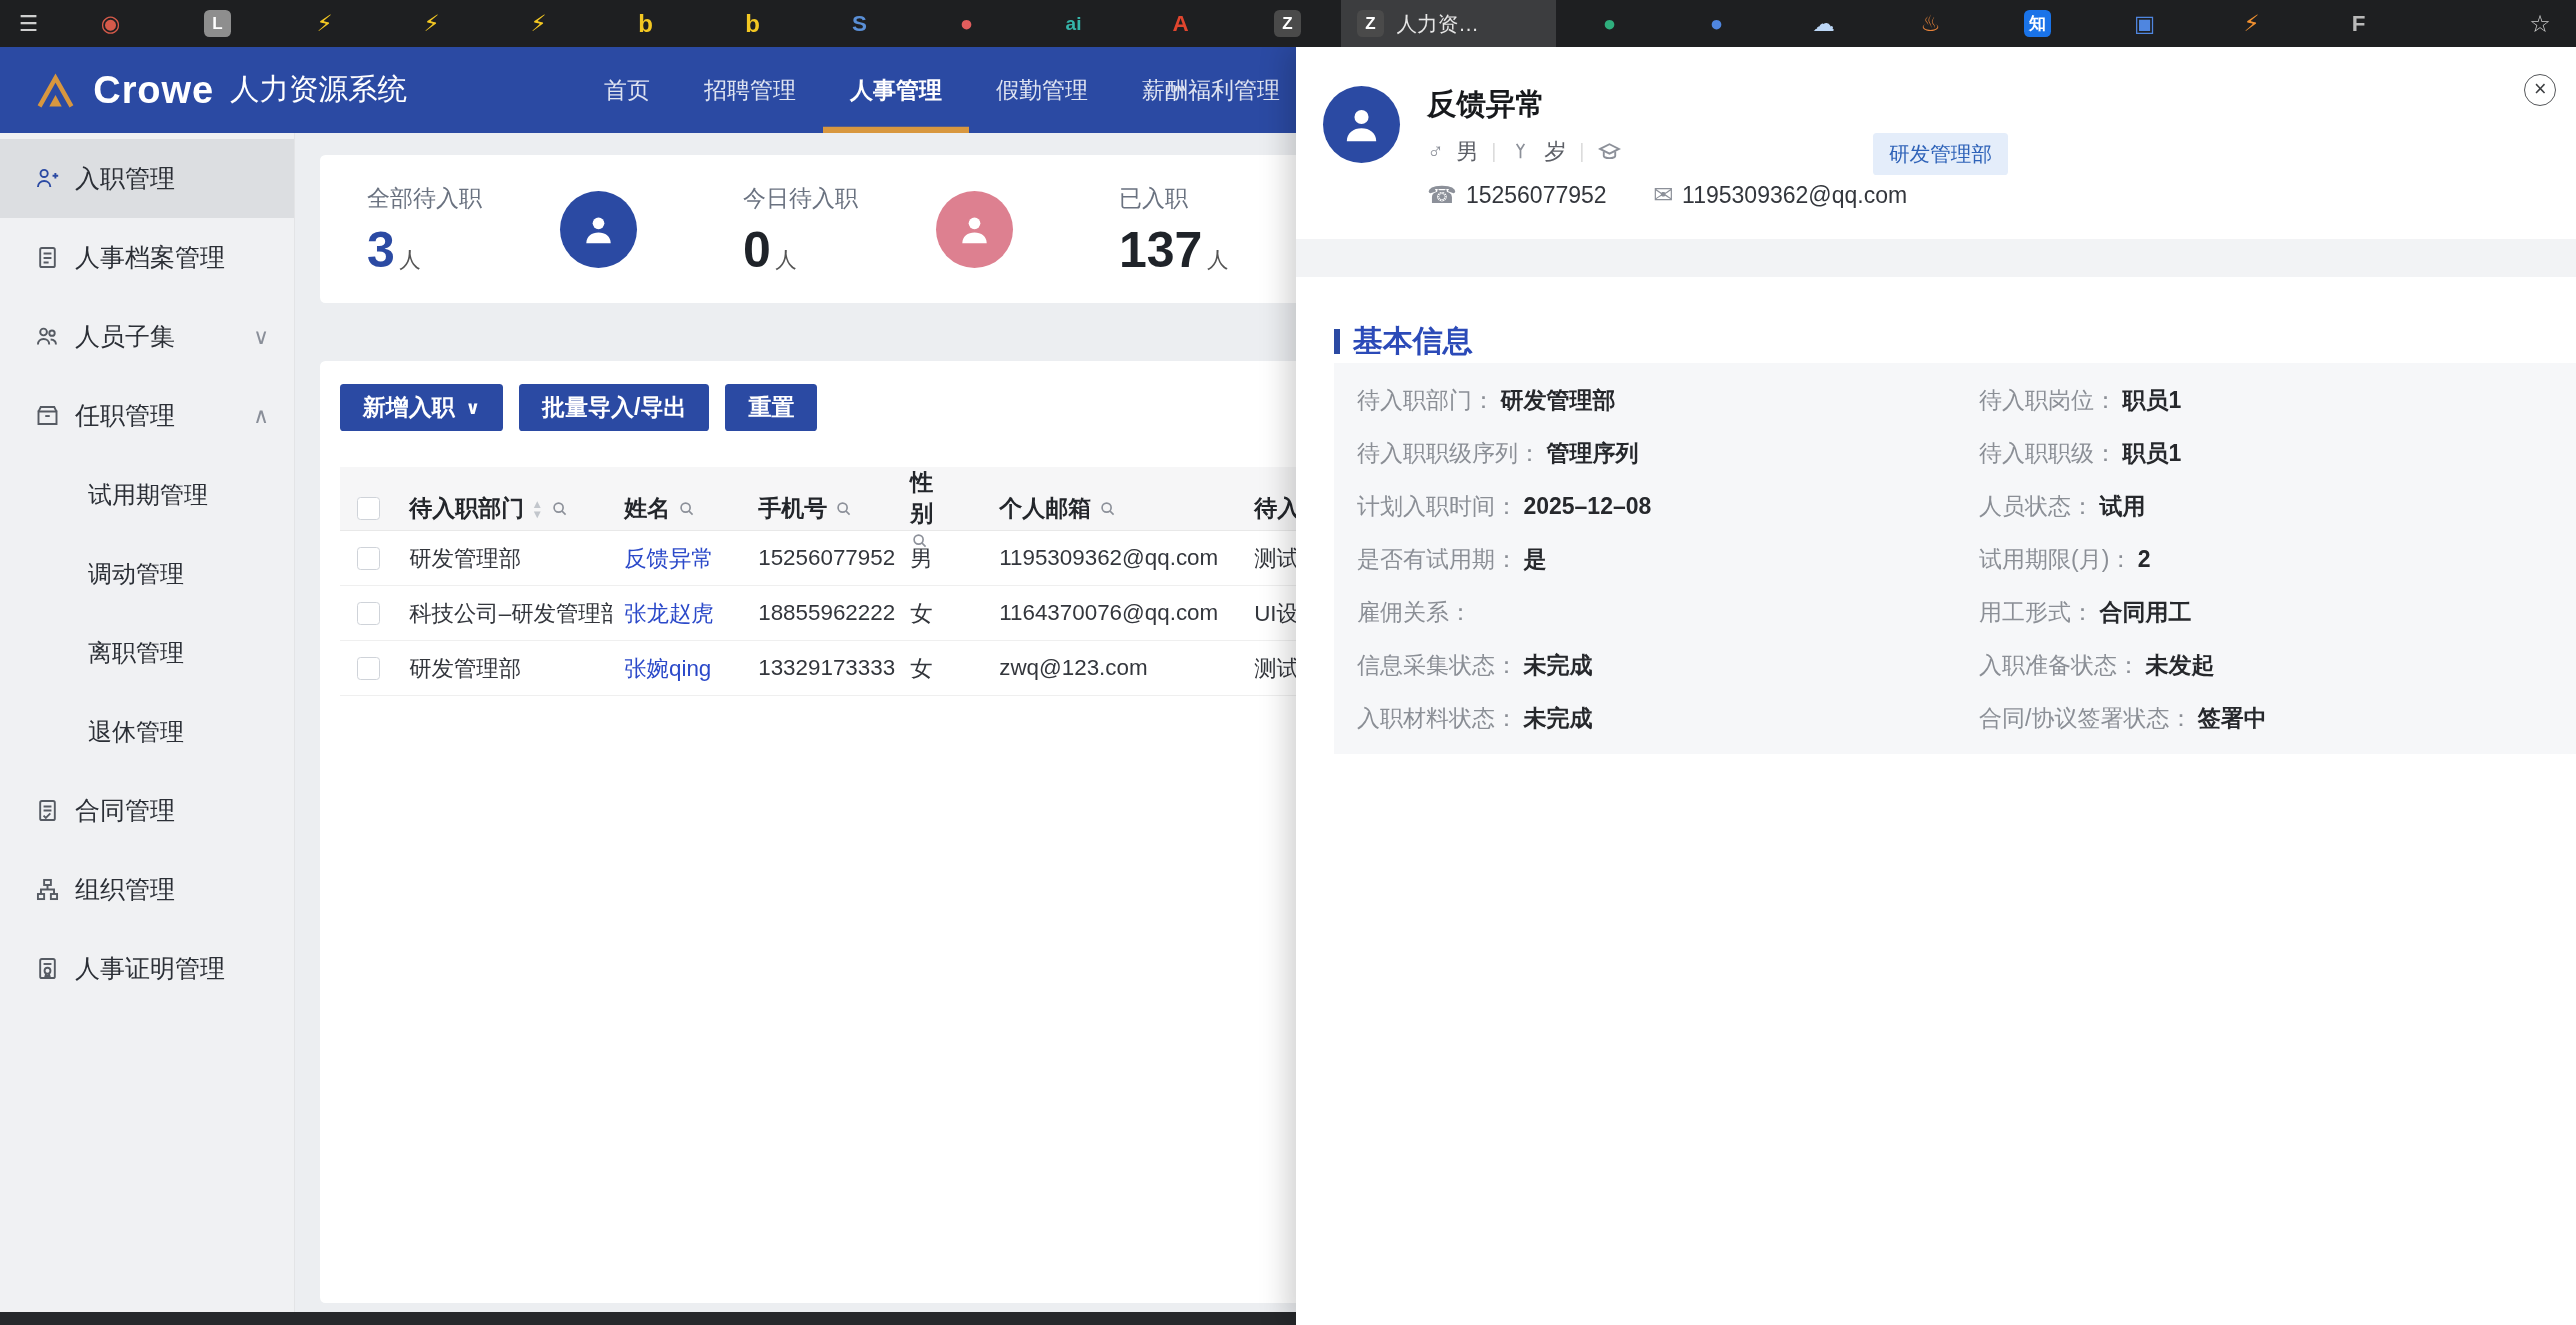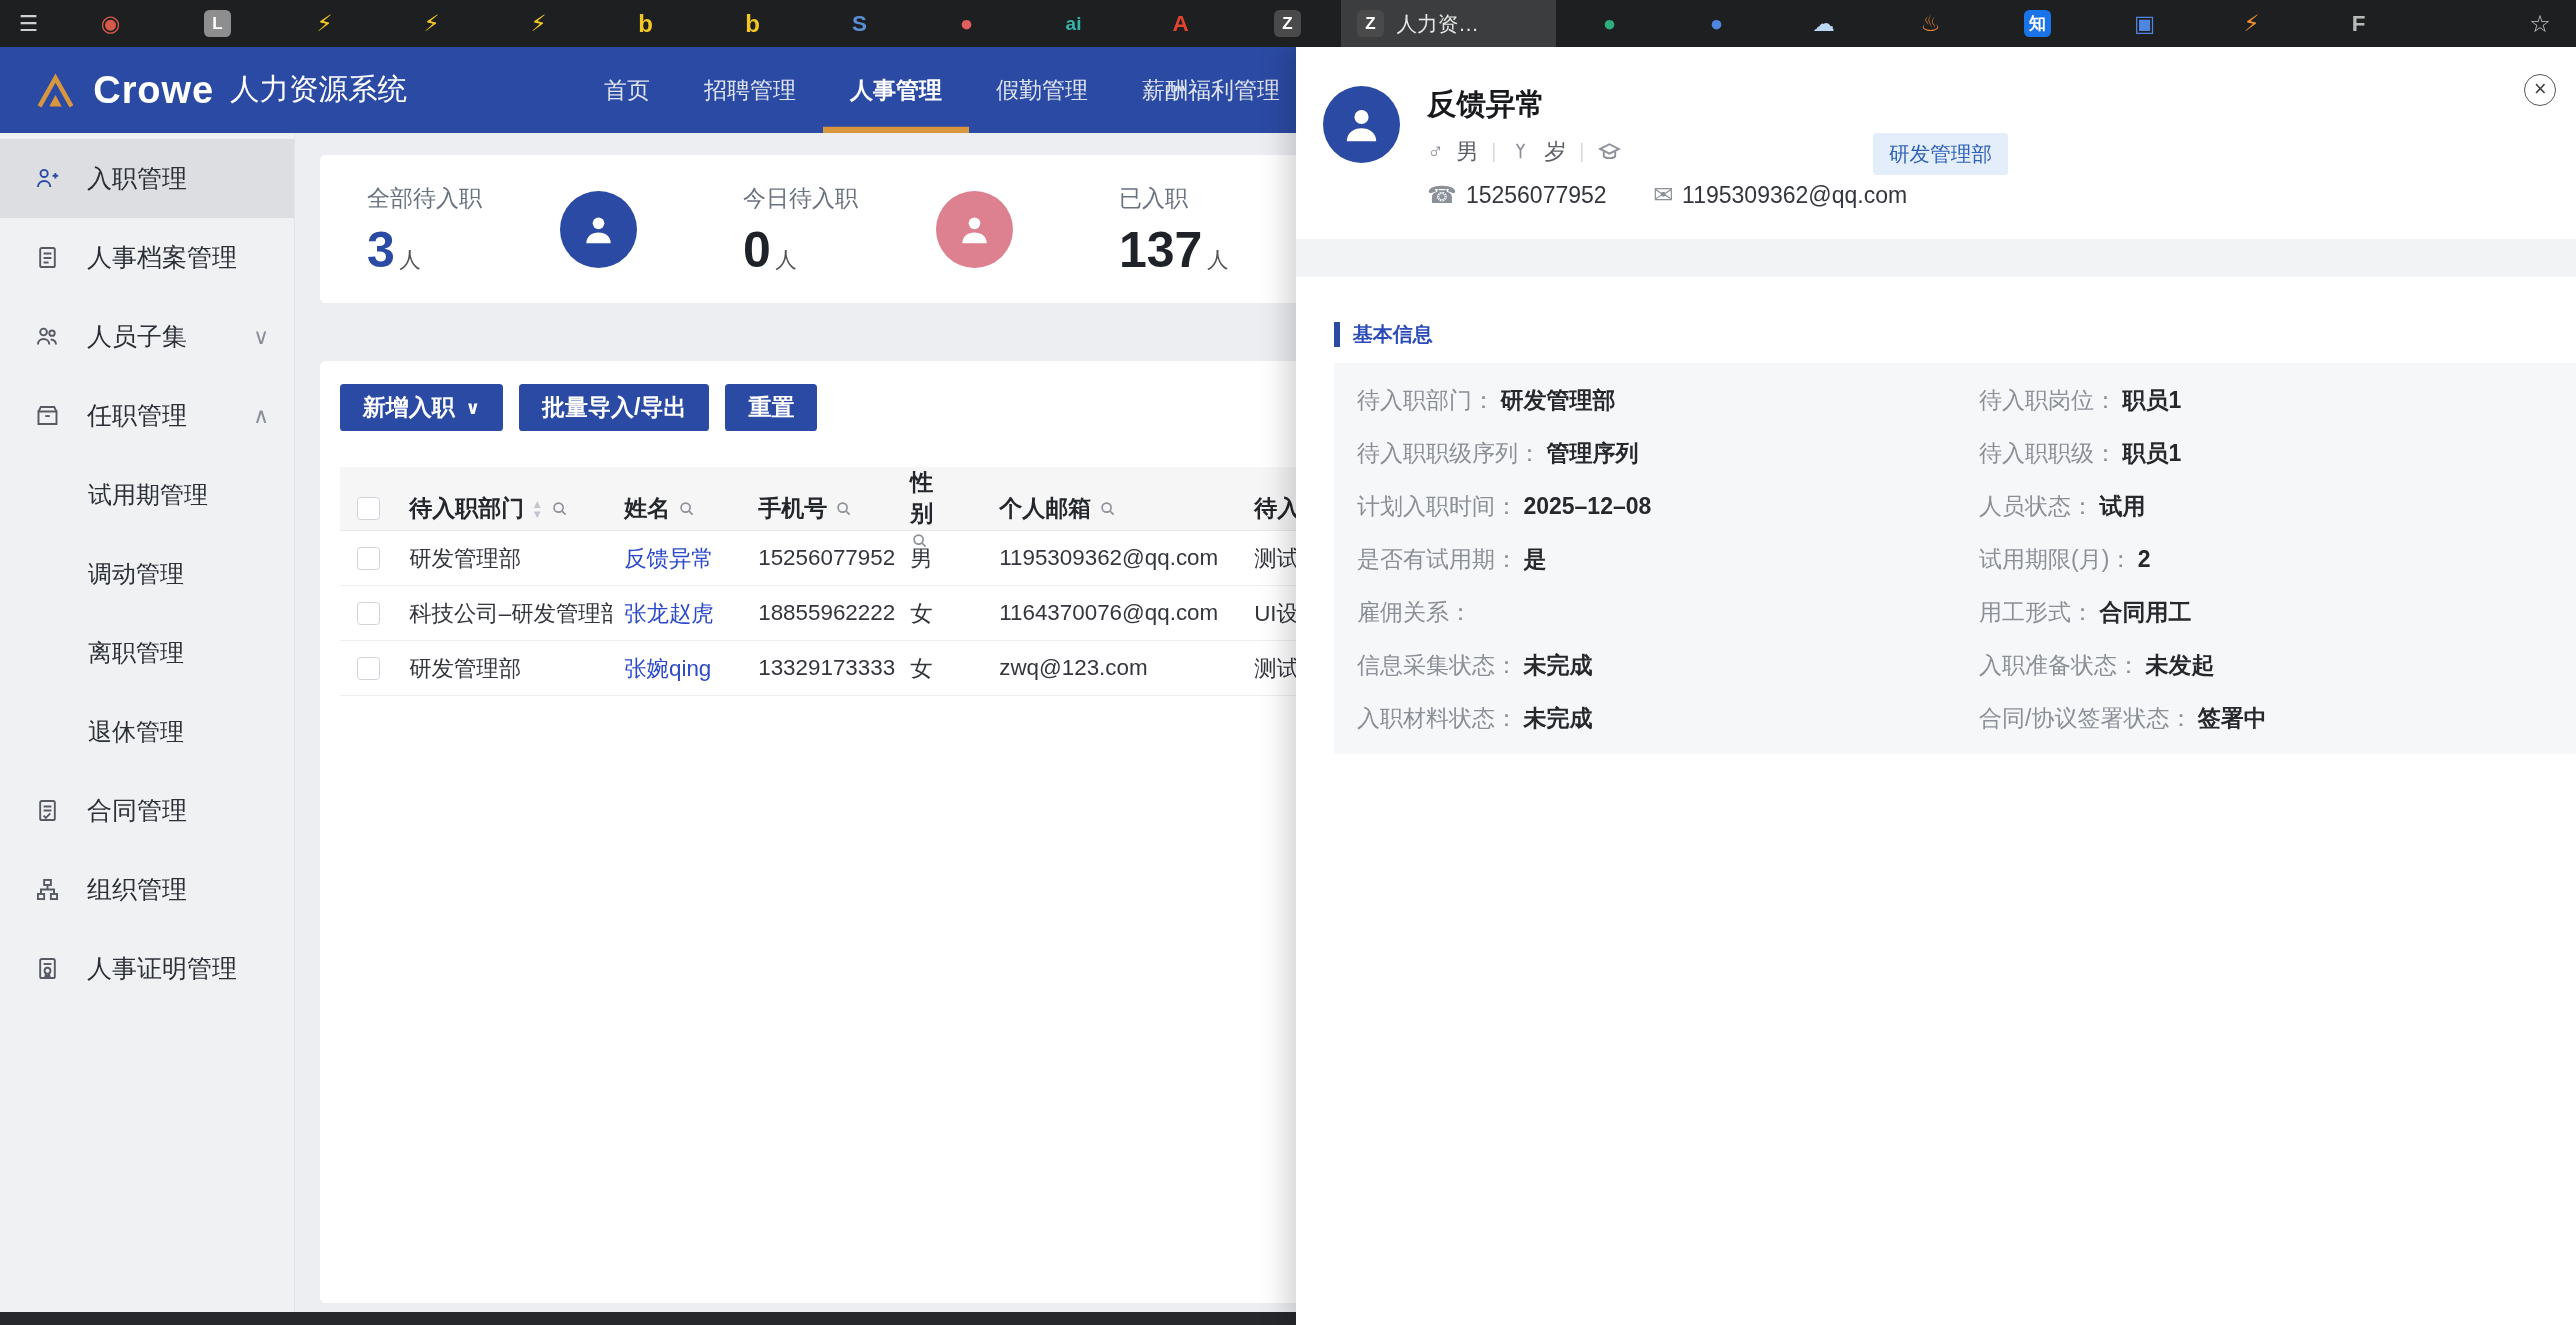--- a/index.html
+++ b/index.html
@@ -33,21 +33,21 @@
   .navbar { position:absolute; top:47px; left:0; right:0; height:86px; background:#2b4aa3; display:flex; align-items:center; z-index:1; }
   .brand { display:flex; align-items:center; padding-left:32px; }
   .brand-name { color:#fff; font-size:38px; font-weight:700; letter-spacing:0.9px; margin-left:14.3px; }
   .app-name { color:#fff; font-size:29.5px; margin-left:16px; font-weight:500; }
   .nav { position:absolute; left:577px; top:0; bottom:0; display:flex; }
   .nav-item { padding:0 27px; display:flex; align-items:center; color:rgba(255,255,255,.85); font-size:23px; cursor:pointer; white-space:nowrap; }
   .nav-item.active { color:#fff; font-weight:700; box-shadow:inset 0 -6.3px 0 #d8973f; }
 
   
   .sidebar { position:absolute; top:132px; left:0; width:295px; bottom:14.3px; background:#f0f1f3; border-right:0.9px solid #e3e4e6; padding-top:7.2px; overflow:hidden; }
-  .side-item { height:79px; display:flex; align-items:center; padding-left:34px; gap:26px; font-size:25px; color:#2b2f36; position:relative; cursor:pointer; }
+  .side-item { height:79px; display:flex; align-items:center; padding-left:34px; gap:14px; font-size:25px; color:#2b2f36; position:relative; cursor:pointer; }
   .side-item.active { background:#dcdee1; }
   .side-item .sicon { color:#565b63; }
   .side-item.active .sicon { color:#2b4aa3; }
   .side-sub { padding-left:88px; font-size:24px; }
   .chev { position:absolute; right:25px; color:#8a8f99; font-size:21.5px; }
 
   
   .main { position:absolute; top:132px; left:295px; right:0; bottom:14.3px; background:#eceef1; overflow:hidden; }
   .stats-card { position:absolute; top:23px; left:25px; right:0; height:148px; background:#fff; border-radius:5.4px; display:flex; align-items:center; padding-left:47px; }
   .stat { width:376px; display:flex; align-items:center; }
@@ -87,21 +87,21 @@
   .d-meta .micon { color:#8c9099; display:flex; align-items:center; }
   .d-meta .vdiv { color:#dcdcdc; font-size:19.7px; }
   .d-badge { position:absolute; top:86px; left:577px; background:#e4edfa; color:#2e62b8; font-size:20.6px; padding:7.2px 16px; border-radius:3.6px; }
   .d-contact { position:absolute; top:134px; left:131px; display:flex; align-items:center; font-size:23px; color:#33363c; }
   .d-contact .cic { color:#8c9099; margin-right:9px; font-size:24px; }
   .d-contact .blk { display:flex; align-items:center; }
   .d-contact .blk.first { width:226px; }
   .d-band { position:absolute; top:192px; left:0; right:0; height:38px; background:#f2f3f5; }
   .d-sec { position:absolute; top:274px; left:38px; display:flex; align-items:center; gap:12.5px; }
   .sec-bar { width:6.3px; height:25px; background:#2b4aa3; }
-  .sec-title { font-size:20px; font-weight:700; color:#2b4ab8; }
+  .sec-title { font-size:30px; font-weight:700; color:#2b4ab8; }
   .d-panel { position:absolute; top:316px; left:38px; right:0; height:391px; background:#f6f7f9; display:grid; grid-template-columns:622px 1fr; align-content:start; padding:10.7px 0; }
   .fld { height:53px; line-height:53px; padding-left:23px; font-size:23px; white-space:nowrap; overflow:hidden; }
   .fld .lbl { color:#8b8f96; }
   .fld .val { color:#26282c; font-weight:700; margin-left:5.4px; }
 </style>
 </head>
 <body>
 
 <div class="tabbar">
   <div class="tab-menu">

